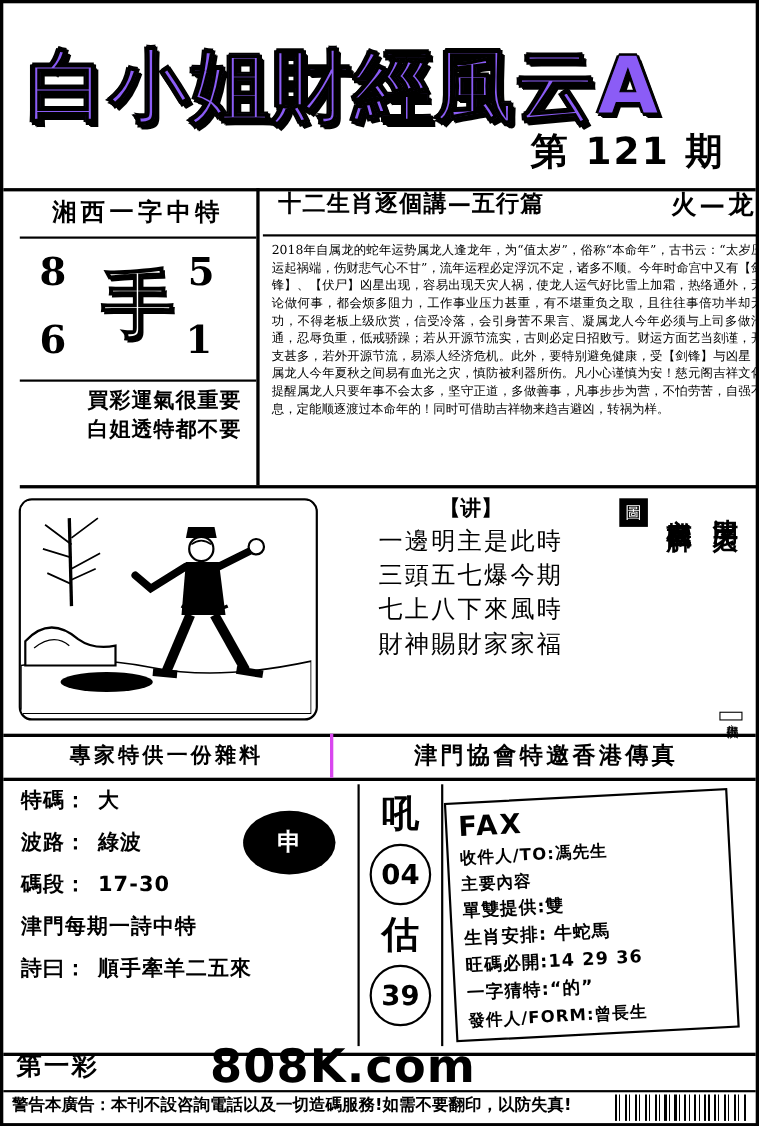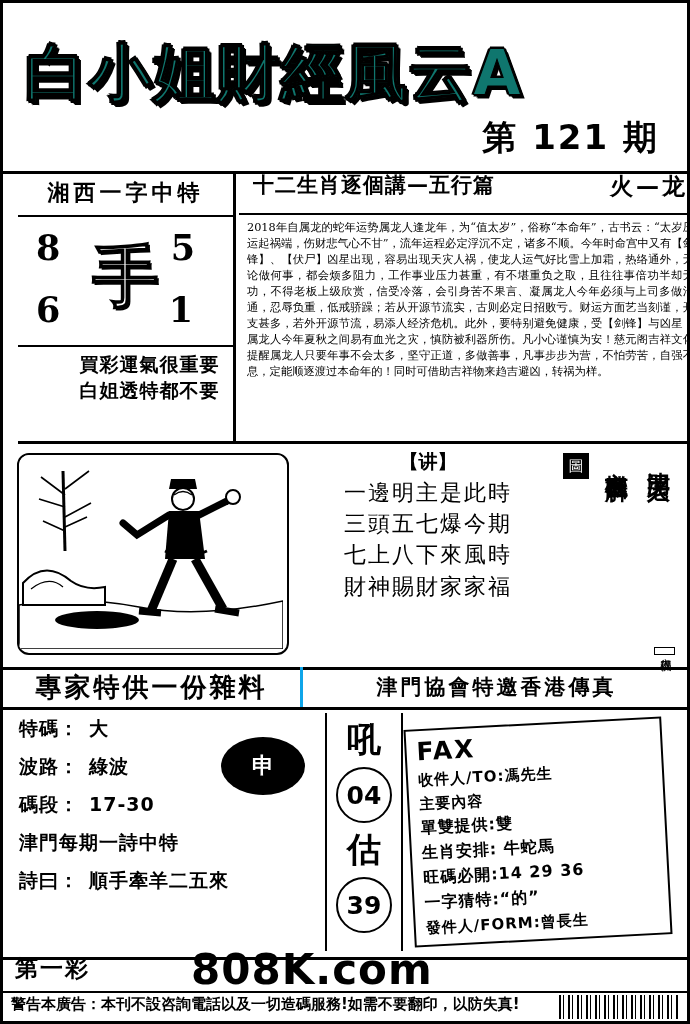--- a/index.html
+++ b/index.html
@@ -21,25 +21,25 @@
   
   .masthead{
     position:absolute;left:0;top:0;width:684px;height:168px;
     border-bottom:3px solid #000;
     overflow:hidden;
   }
   .mast-title{
     position:absolute;left:22px;top:28px;
     font-family:"DejaVu Sans","Liberation Sans",sans-serif;
     font-weight:bold;
-    font-size:62px;
+    font-size:72px;
     letter-spacing:2px;
     white-space:nowrap;
     -webkit-text-stroke:1px #000;
-    color:#0f766e;
+    color:#8b5cf6;
     text-shadow:
       2px 0 0 #000,-2px 0 0 #000,0 2px 0 #000,0 -2px 0 #000,
       3px 3px 0 #000, 4px 4px 0 #000;
   }
   .mast-issue{
     position:absolute;right:28px;top:112px;
     font-size:34px;font-weight:bold;letter-spacing:2px;
     font-family:"DejaVu Sans","Liberation Sans",sans-serif;
   }
   
@@ -132,23 +132,23 @@
     position:absolute;right:2px;bottom:0px;font-size:11px;
     border:1px solid #000;padding:1px 2px;writing-mode:vertical-rl;text-orientation:upright;letter-spacing:1px;
   }
   
   .band3hdr{
     position:absolute;left:0;top:664px;width:684px;height:40px;
     border-bottom:3px solid #000;
   }
   .b3h-left{
     position:absolute;left:0;top:0;width:300px;height:100%;
-    border-right:3px solid #0ea5e9;box-sizing:border-box;
-    display:flex;align-items:center;justify-content:center;
-    font-size:26px;font-weight:bold;letter-spacing:3px;
+    border-right:3px solid #d946ef;box-sizing:border-box;
+    display:flex;align-items:center;justify-content:center;
+    font-size:19px;font-weight:bold;letter-spacing:3px;
   }
   .b3h-right{
     position:absolute;left:303px;top:0;right:0;height:100%;
     display:flex;align-items:center;justify-content:center;
     font-size:21px;font-weight:bold;letter-spacing:3px;
   }
   
   .band4{
     position:absolute;left:0;top:704px;width:684px;height:250px;
     border-bottom:3px solid #000;

